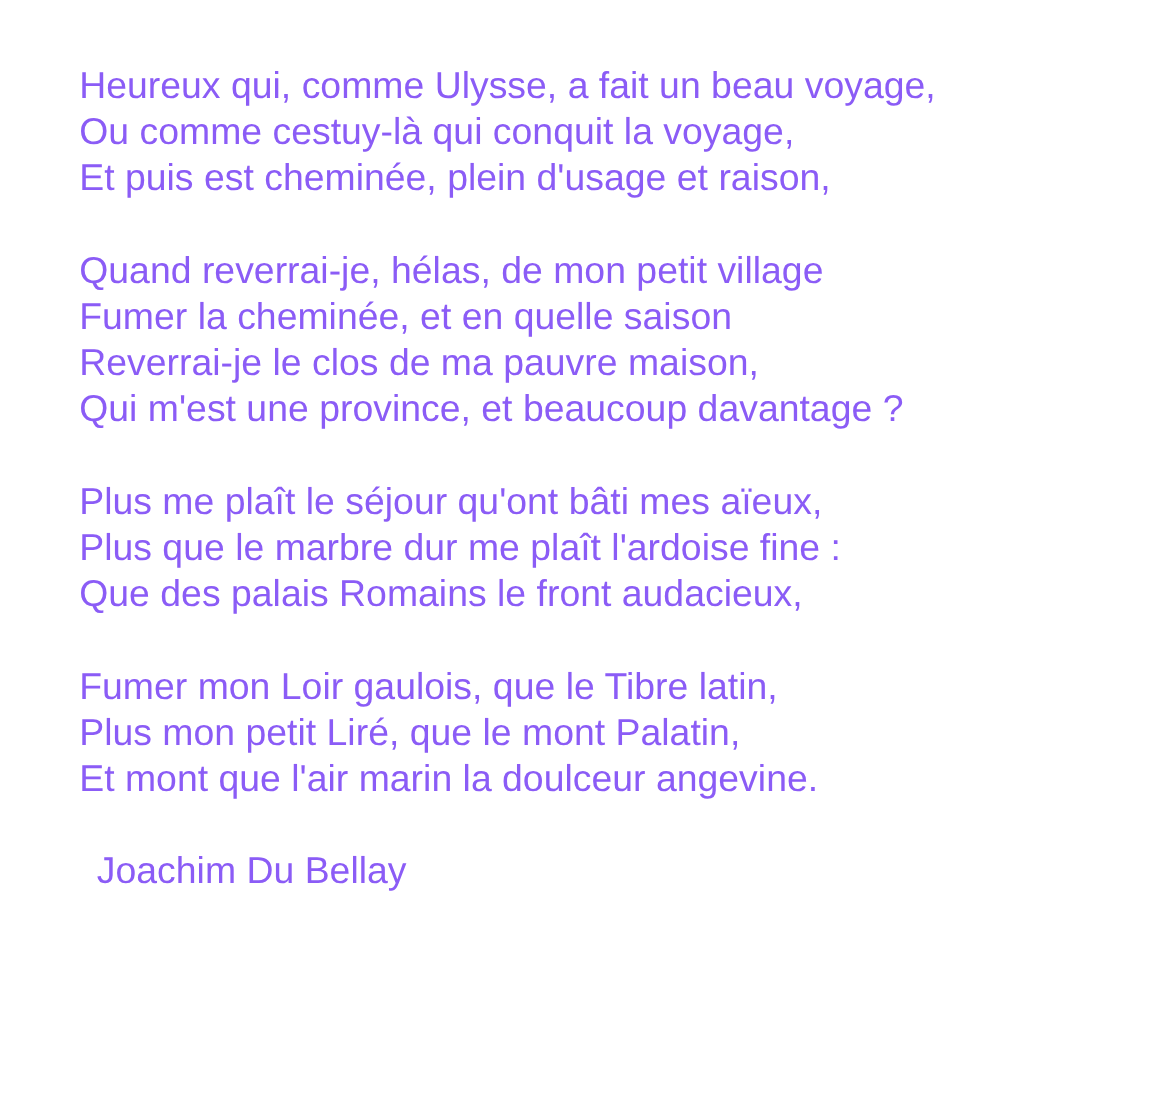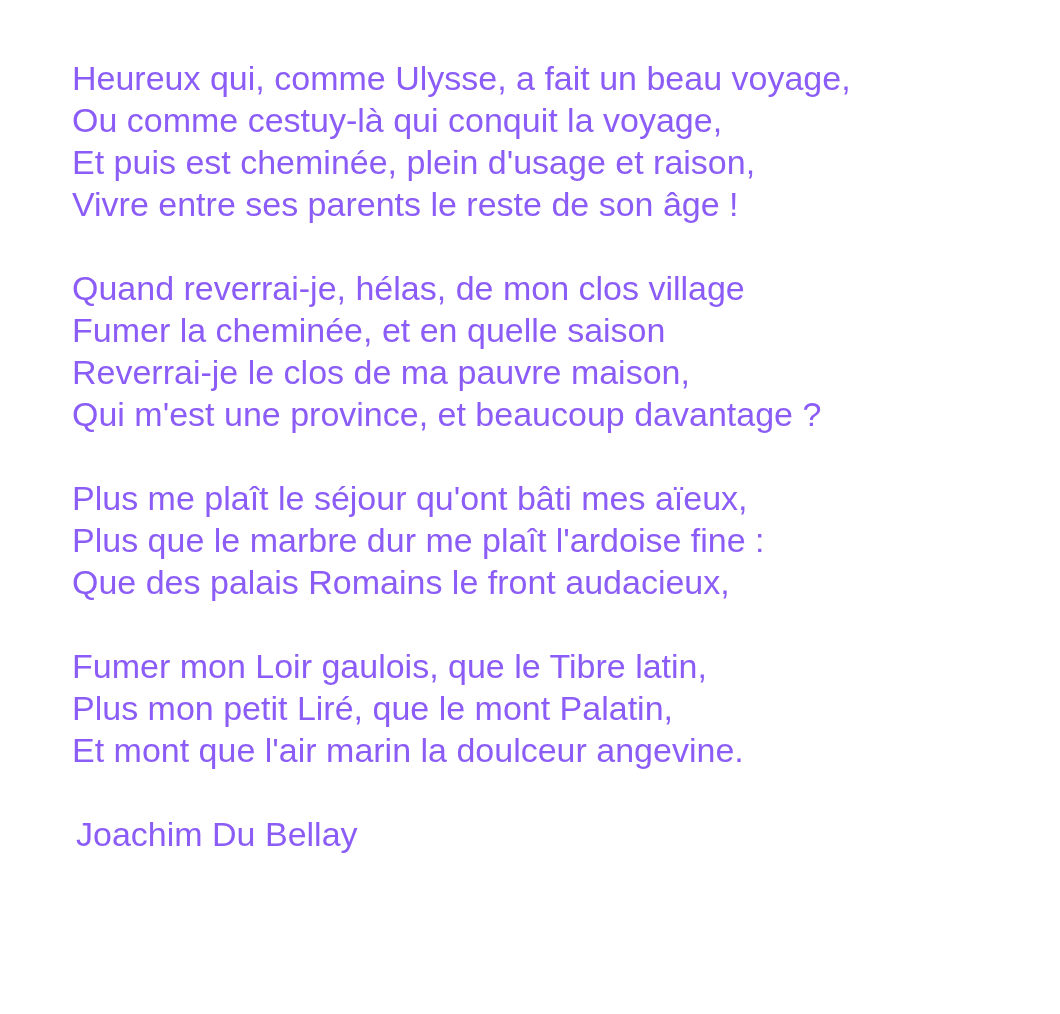--- a/index.html
+++ b/index.html
@@ -21,37 +21,36 @@
     font-weight: 400;
   }
   .stanza {
     margin: 0 0 42px 0;
   }
   .line {
     margin: 0;
     white-space: nowrap;
   }
   .author {
-    margin: 4px;
+    margin: 16px;
   }
 </style>
 </head>
 <body>
 
 <article class="poem">
 
   <div class="stanza">
     <p class="line">Heureux qui, comme Ulysse, a fait un beau voyage,</p>
     <p class="line">Ou comme cestuy-là qui conquit la voyage,</p>
     <p class="line">Et puis est cheminée, plein d'usage et raison,</p>
-    <p class="line">Vivre entre ses parents le reste de son âge !</p>
   </div>
 
   <div class="stanza">
-    <p class="line">Quand reverrai-je, hélas, de mon clos village</p>
+    <p class="line">Quand reverrai-je, hélas, de mon petit village</p>
     <p class="line">Fumer la cheminée, et en quelle saison</p>
     <p class="line">Reverrai-je le clos de ma pauvre maison,</p>
     <p class="line">Qui m'est une province, et beaucoup davantage ?</p>
   </div>
 
   <div class="stanza">
     <p class="line">Plus me plaît le séjour qu'ont bâti mes aïeux,</p>
     <p class="line">Plus que le marbre dur me plaît l'ardoise fine :</p>
     <p class="line">Que des palais Romains le front audacieux,</p>
   </div>

